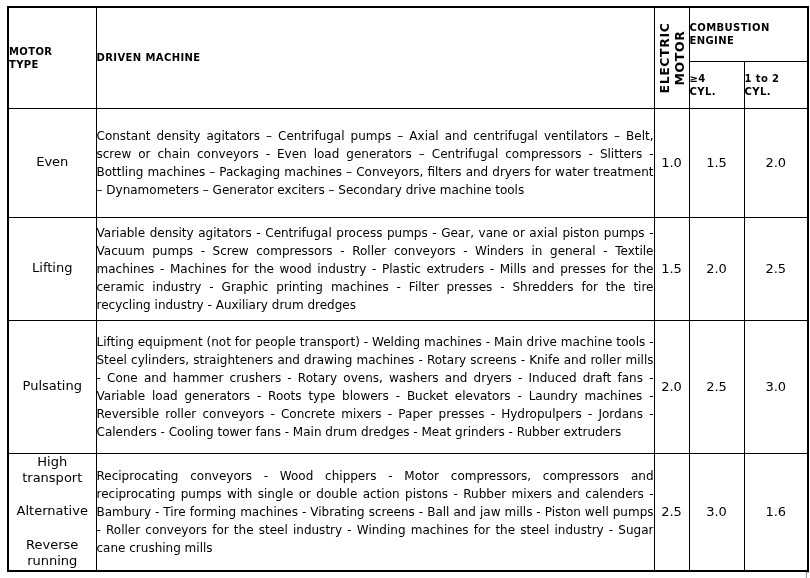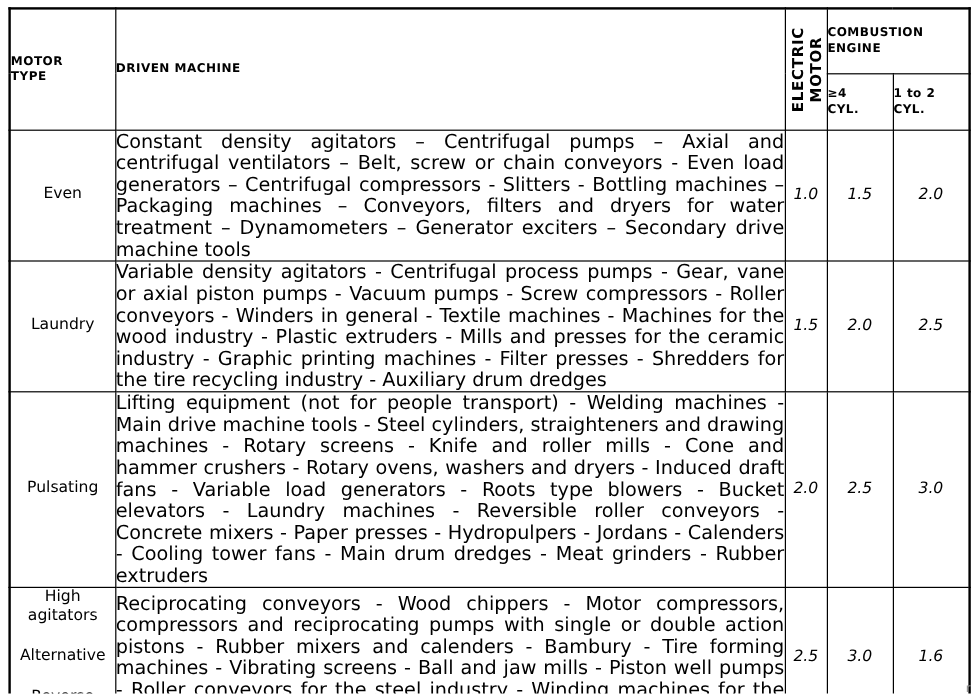--- a/index.html
+++ b/index.html
@@ -66,30 +66,29 @@
   }
   td.load {
     font-size: 13px;
     text-align: center;
     white-space: pre-line;
     line-height: 1.28;
     padding: 2px 2px;
     margin-top: 16px;
   }
   td.machines {
-    font-size: 16px;
+    font-size: 12px;
     text-align: justify;
     text-justify: inter-word;
     line-height: 18px;
     padding: 2px 7px;
   }
   td.val {
     font-size: 13px;
     text-align: center;
-    font-style: italic;
   }
   .row-even    { height: 109px; }
   .row-uneven  { height: 103px; }
   .row-puls    { height: 133px; }
   .row-high    { height: 117px; }
   .hrow-top    { height: 54px; }
   .hrow-sub    { height: 47px; }
 
   .corner-artifact {
     position: absolute;
@@ -134,36 +133,36 @@
     </thead>
     <tbody>
       <tr class="row-even">
         <td class="load">Even</td>
         <td class="machines">Constant density agitators – Centrifugal pumps – Axial and centrifugal ventilators – Belt, screw or chain conveyors - Even load generators – Centrifugal compressors - Slitters - Bottling machines – Packaging machines – Conveyors, filters and dryers for water treatment – Dynamometers – Generator exciters – Secondary drive machine tools</td>
         <td class="val">1.0</td>
         <td class="val">1.5</td>
         <td class="val">2.0</td>
       </tr>
       <tr class="row-uneven">
-        <td class="load">Laundry</td>
+        <td class="load">Lifting</td>
         <td class="machines">Variable density agitators - Centrifugal process pumps - Gear, vane or axial piston pumps - Vacuum pumps - Screw compressors - Roller conveyors - Winders in general - Textile machines - Machines for the wood industry - Plastic extruders - Mills and presses for the ceramic industry - Graphic printing machines - Filter presses - Shredders for the tire recycling industry - Auxiliary drum dredges</td>
         <td class="val">1.5</td>
         <td class="val">2.0</td>
         <td class="val">2.5</td>
       </tr>
       <tr class="row-puls">
         <td class="load">Pulsating</td>
         <td class="machines">Lifting equipment (not for people transport) - Welding machines - Main drive machine tools - Steel cylinders, straighteners and drawing machines - Rotary screens - Knife and roller mills - Cone and hammer crushers - Rotary ovens, washers and dryers - Induced draft fans - Variable load generators - Roots type blowers - Bucket elevators - Laundry machines - Reversible roller conveyors - Concrete mixers - Paper presses - Hydropulpers - Jordans - Calenders - Cooling tower fans - Main drum dredges - Meat grinders - Rubber extruders</td>
         <td class="val">2.0</td>
         <td class="val">2.5</td>
         <td class="val">3.0</td>
       </tr>
       <tr class="row-high">
         <td class="load">High
-agitators
+transport
 
 Alternative
 
 Reverse
 running</td>
         <td class="machines">Reciprocating conveyors - Wood chippers - Motor compressors, compressors and reciprocating pumps with single or double action pistons - Rubber mixers and calenders - Bambury - Tire forming machines - Vibrating screens - Ball and jaw mills - Piston well pumps - Roller conveyors for the steel industry - Winding machines for the steel industry - Sugar cane crushing mills</td>
         <td class="val">2.5</td>
         <td class="val">3.0</td>
         <td class="val">1.6</td>
       </tr>

